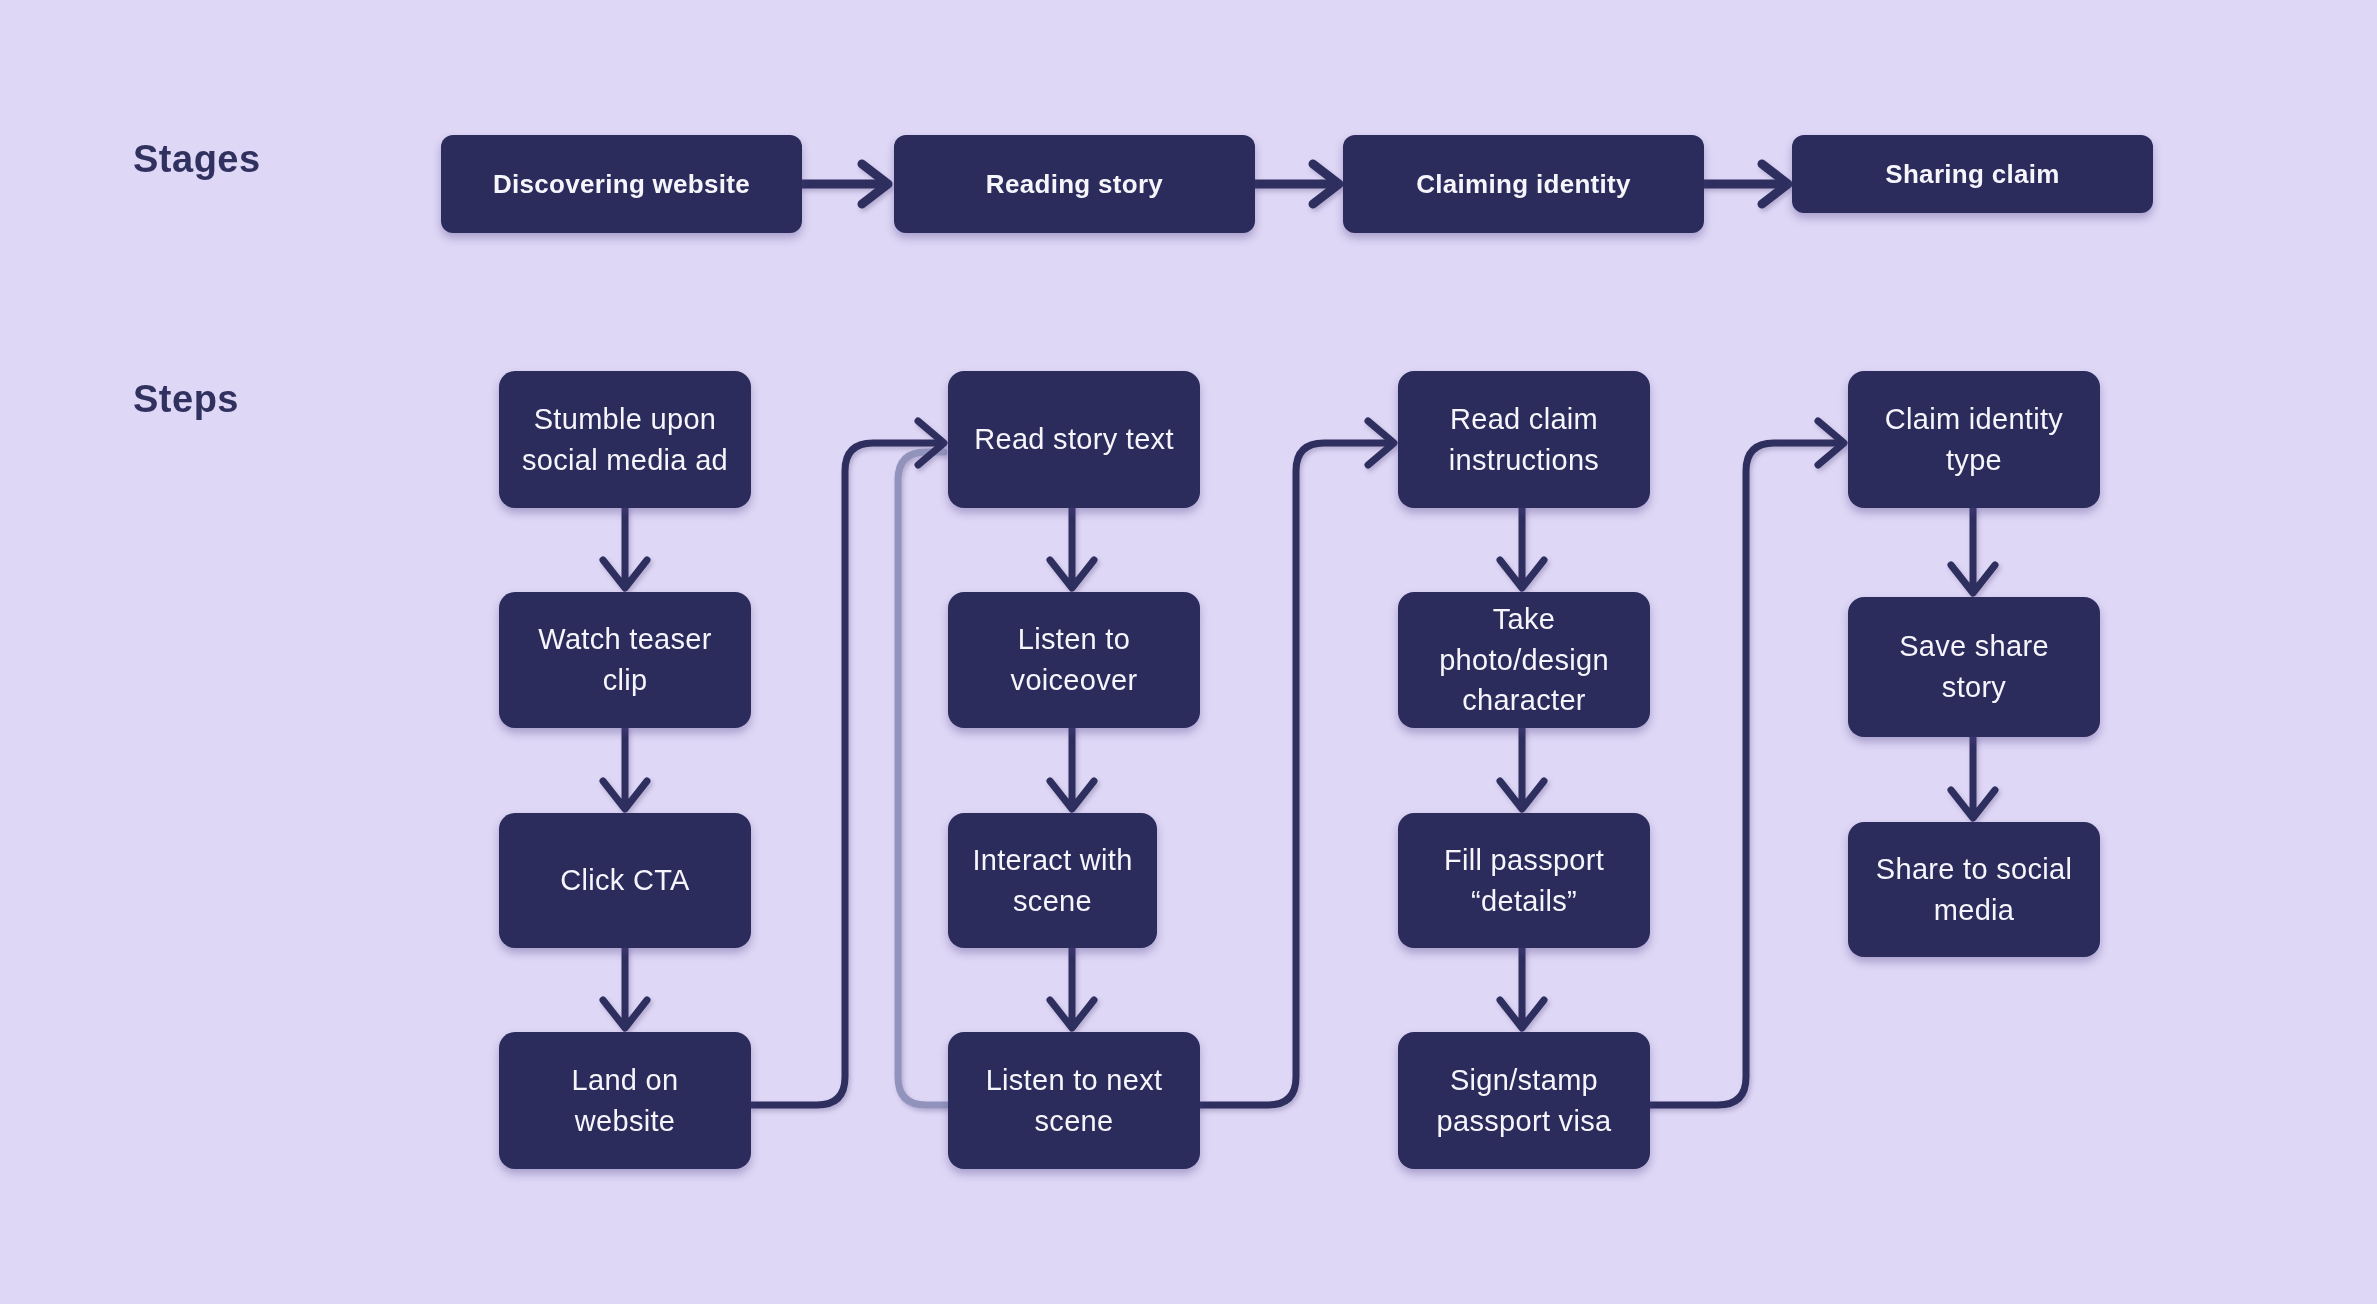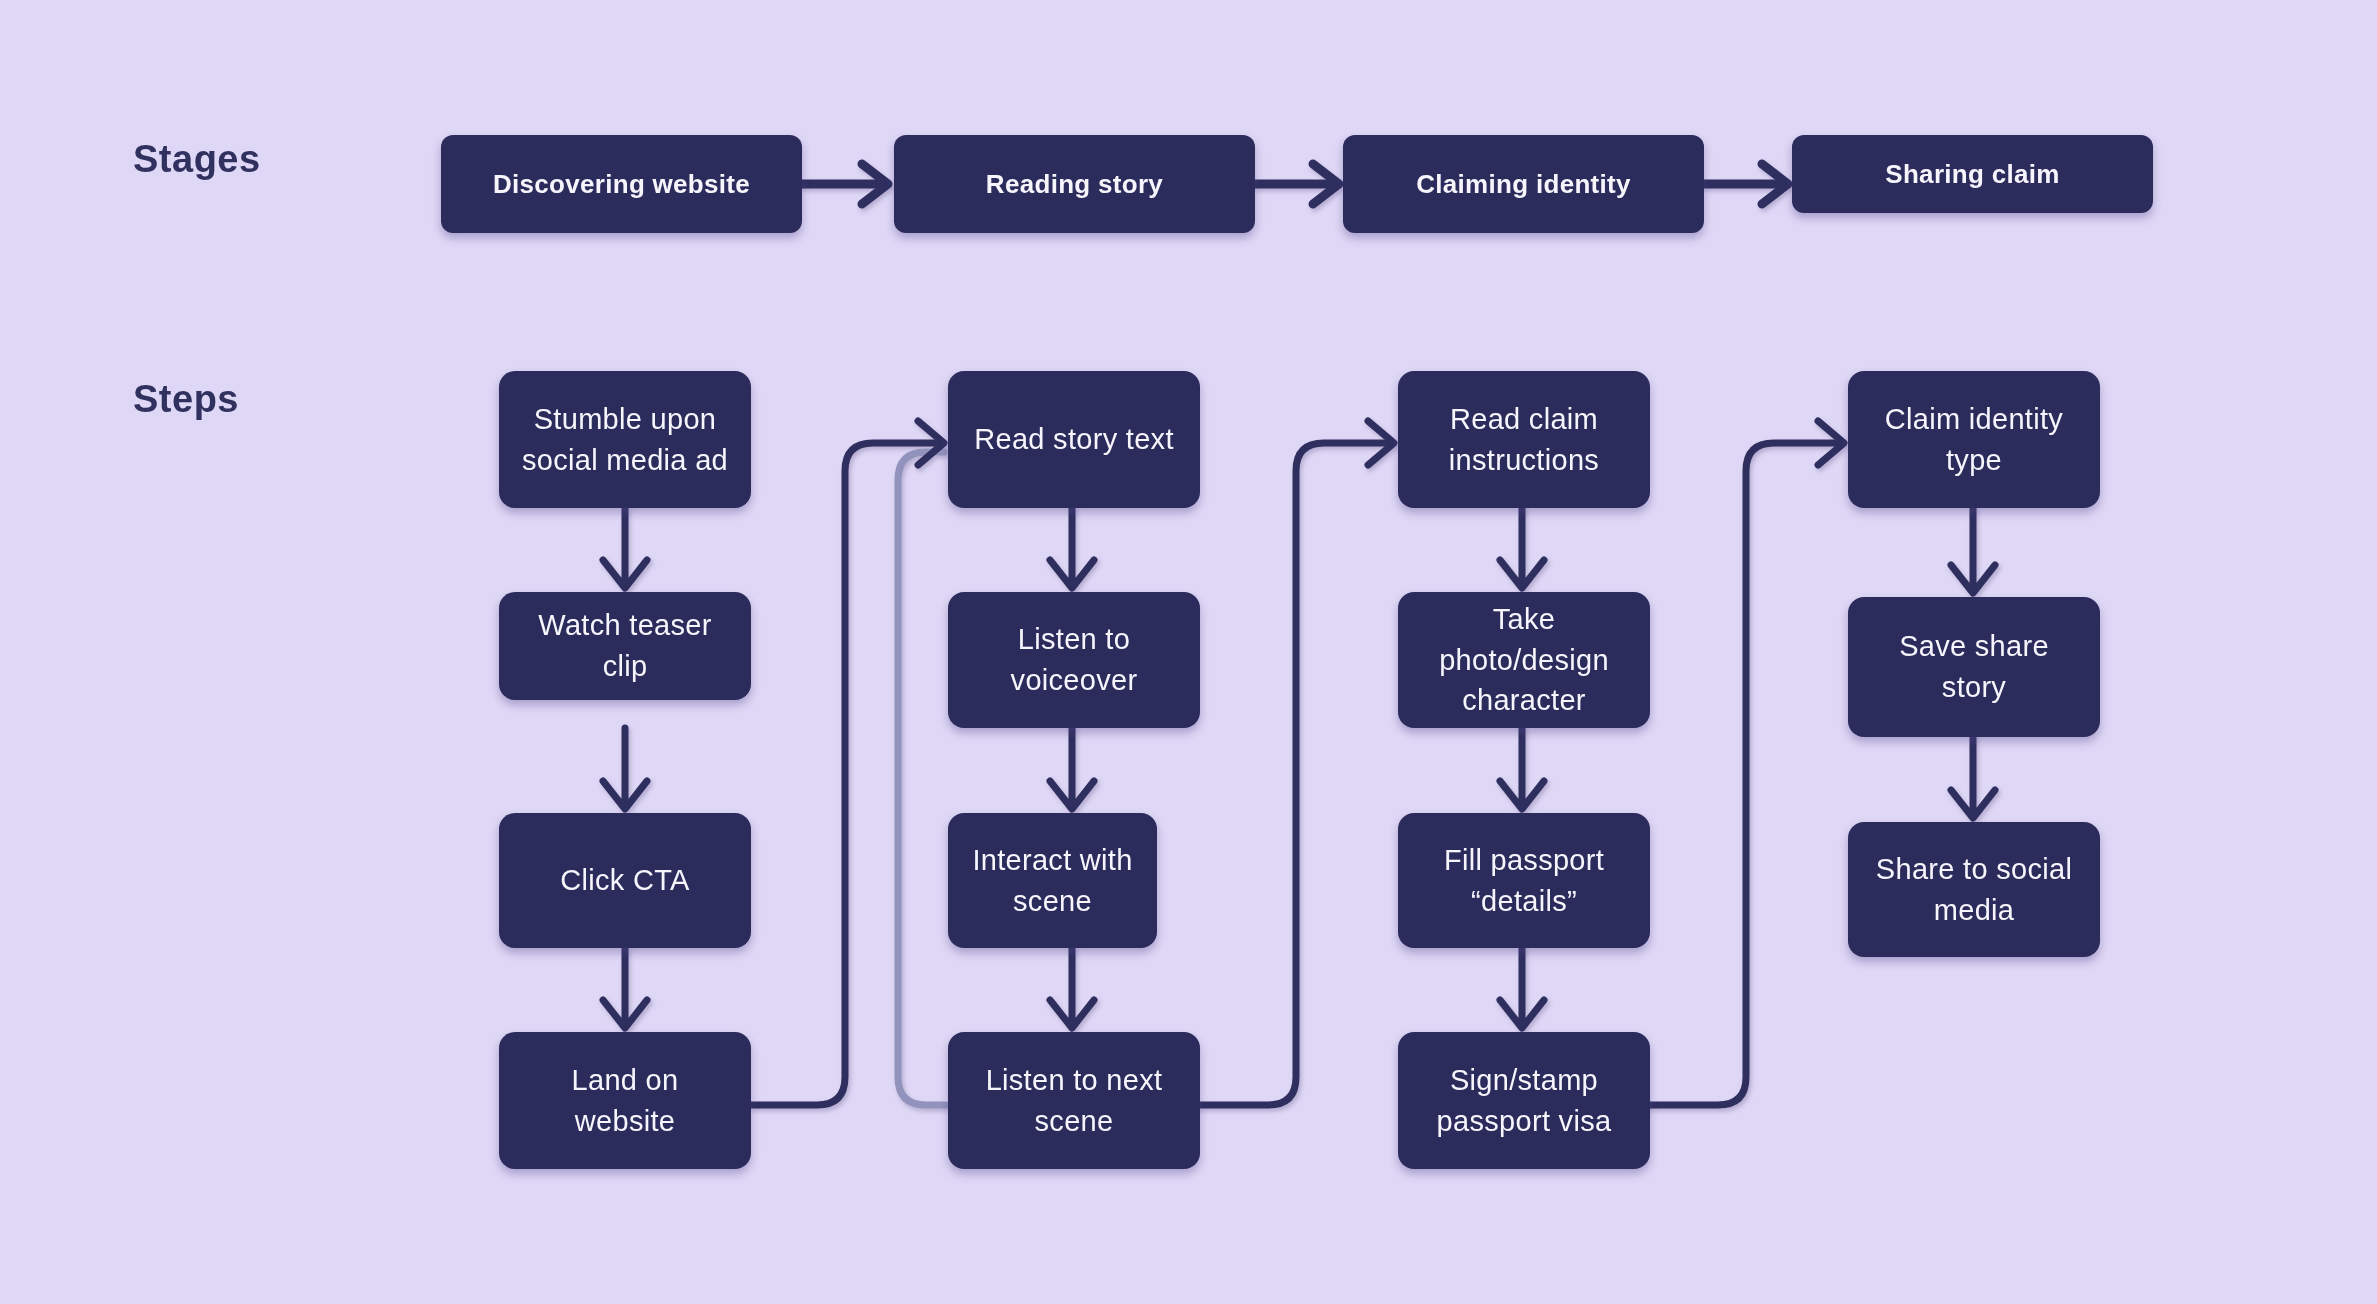--- a/index.html
+++ b/index.html
@@ -128,21 +128,21 @@
   <div class="node stage" style="left:894px;top:135px;width:361px;height:98px">
     <span>Reading story</span>
   </div>
   <div class="node stage" style="left:1792px;top:135px;width:361px;height:78px">
     <span>Sharing claim</span>
   </div>
 
   <div class="node step" style="left:499px;top:371px;width:252px;height:137px">
     <span>Stumble upon social media ad</span>
   </div>
-  <div class="node step" style="left:499px;top:592px;width:252px;height:108px">
+  <div class="node step" style="left:499px;top:592px;width:252px;height:136px">
     <span>Watch teaser clip</span>
   </div>
   <div class="node step" style="left:499px;top:813px;width:252px;height:135px">
     <span>Click CTA</span>
   </div>
   <div class="node step" style="left:499px;top:1032px;width:252px;height:137px">
     <span>Land on website</span>
   </div>
 
   <div class="node step" style="left:948px;top:371px;width:252px;height:137px">

